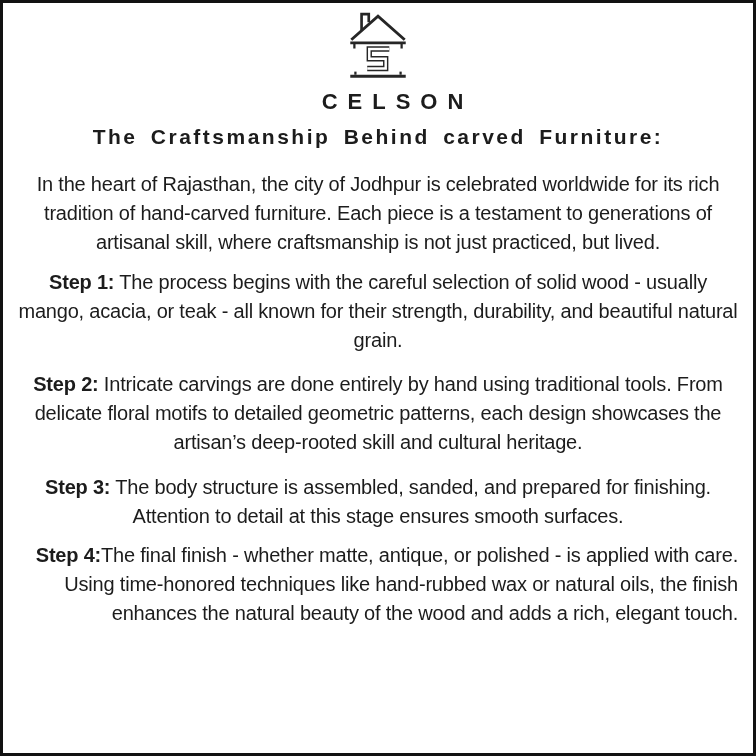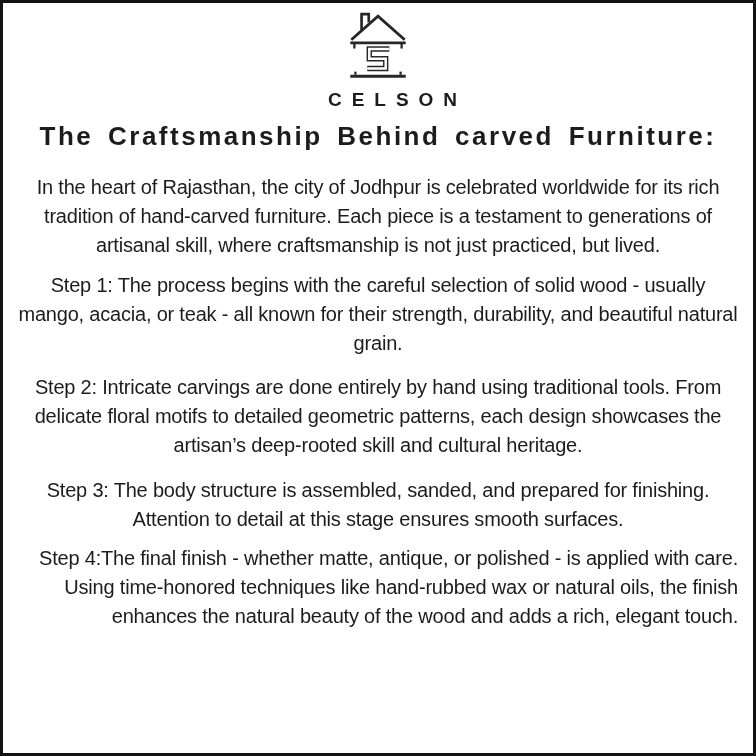--- a/index.html
+++ b/index.html
@@ -22,46 +22,46 @@
     background:var(--bg);
     text-align:center;
     overflow:hidden;
   }
   .logo-wrap{
     margin-top:7px;
   }
   .logo-wrap svg{display:block;margin:0 auto;}
   .brand{
     margin-top:3px;
-    font-size:19px;
+    font-size:22px;
     font-weight:bold;
     letter-spacing:10px;
     text-indent:10px;
     color:var(--text);
     padding-left:29px;
   }
   .heading{
     margin:10px 10px 0;
-    font-size:26px;
+    font-size:21px;
     font-weight:bold;
     letter-spacing:2.5px;
     word-spacing:5px;
   }
   .para{
     font-size:20px;
     line-height:29px;
     letter-spacing:-0.2px;
     margin:11px 15px 0;
   }
   .para.intro{margin-top:21px;}
   .para.step-2{margin-top:15px;text-align:center;}
   .para.step-3{margin-top:16px;}
   .para.step-4{margin-top:10px;text-align:right;}
   .para.closing{margin-top:0;}
-  .step-label{font-weight:normal;}
+  .step-label{font-weight:bold;}
 </style>
 </head>
 <body>
 
 <div class="card">
 
   <div class="logo-wrap">
     <svg width="62" height="76" viewBox="0 0 60 74" fill="none" stroke="#262626" aria-hidden="true">
 
       <path d="M14,20 L14,4 L21,4 L21,12" stroke-width="2.6"></path>

